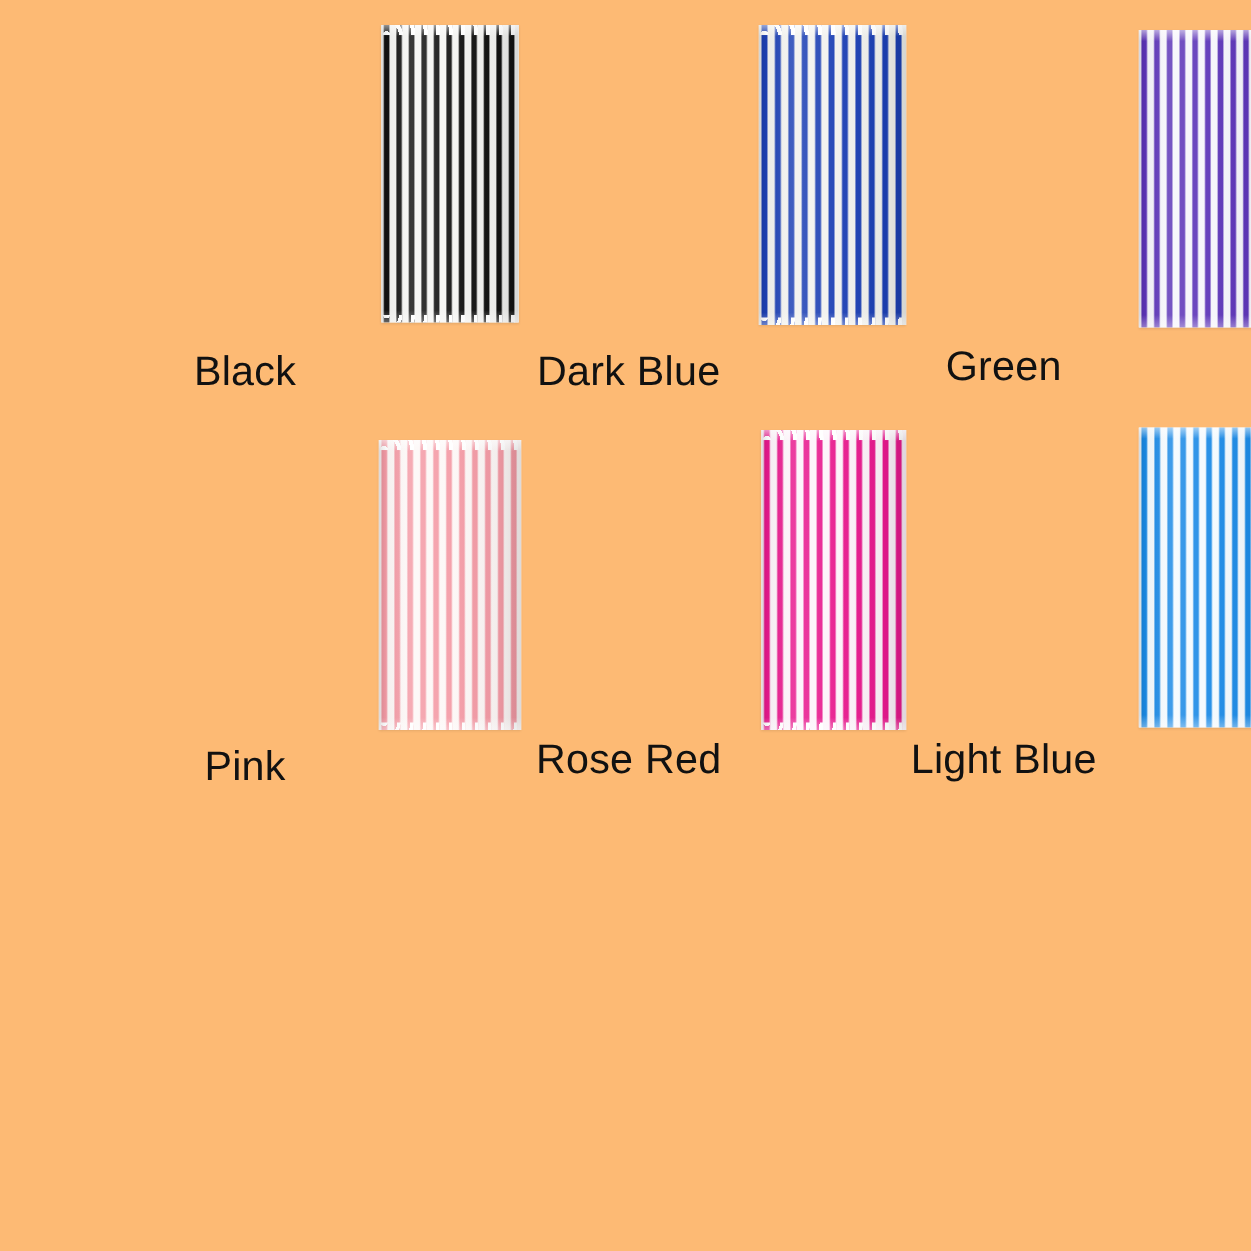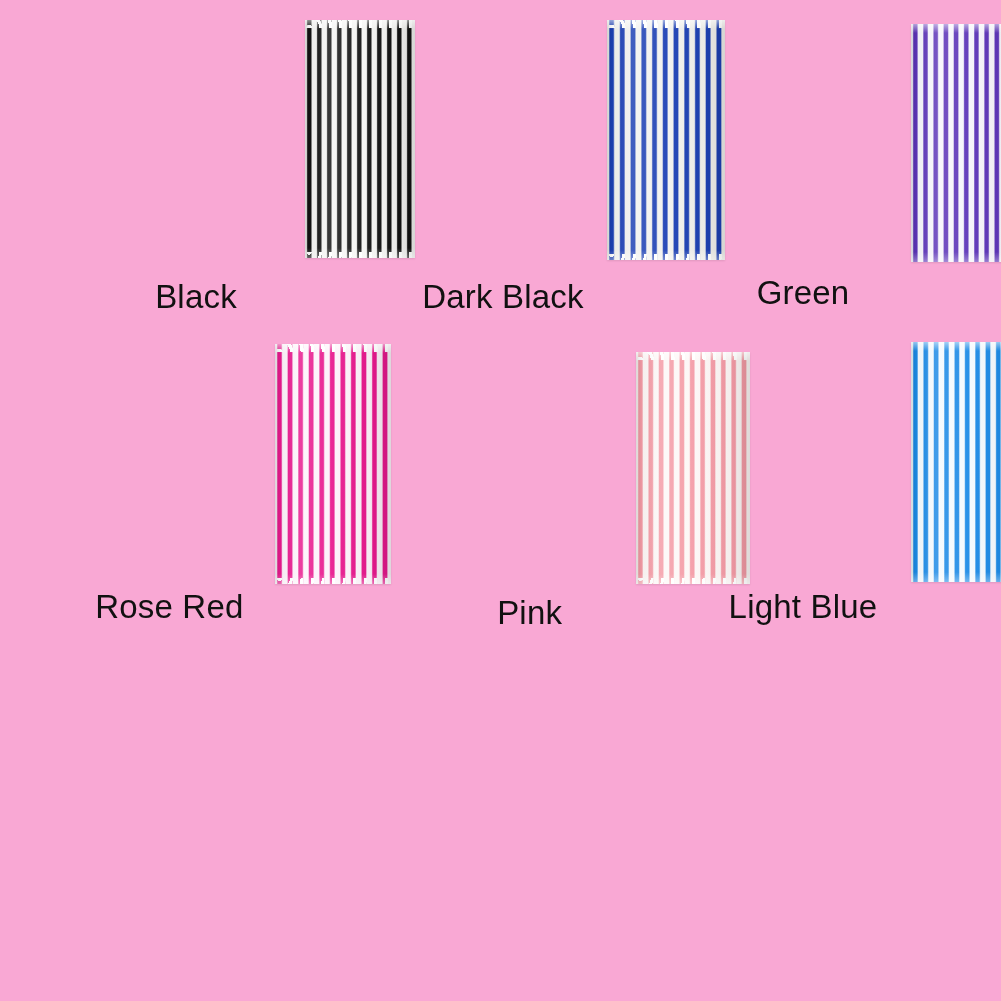--- a/index.html
+++ b/index.html
@@ -101,21 +101,21 @@
     font-size: 33px;
     line-height: 1;
     letter-spacing: 0.2px;
     white-space: nowrap;
     text-align: center;
   }
 </style>
 </head>
 <body>
 
-<div id="grid" style="background: #f9a8d4;">
+<div id="grid" style="background: #fdba74;">
     <div class="cell">
       <div class="bundle-wrap">
         <div class="bundle" style="position: absolute; left: 138px; top: 20px; width: 110px; height: 238px;">
           <div class="stripes" style="background: repeating-linear-gradient(to right, rgb(244, 244, 242) 0px, rgb(244, 244, 242) 1.4px, rgb(18, 18, 18) 2.7px, rgb(18, 18, 18) 5.8px, rgb(244, 244, 242) 7.2px, rgb(244, 244, 242) 10px);"></div>
           <div class="scallop-top" style="background: repeating-radial-gradient(circle at 4.2px 9px, rgb(255, 255, 255) 0px, rgb(255, 255, 255) 3px, rgba(255, 255, 255, 0) 3.2px, rgba(255, 255, 255, 0) 10px);"></div>
           <div class="scallop-bottom" style="background: repeating-radial-gradient(circle at 4.2px 0px, rgb(255, 255, 255) 0px, rgb(255, 255, 255) 2.6px, rgba(255, 255, 255, 0) 2.8px, rgba(255, 255, 255, 0) 10px);"></div>
           <div class="sheen"></div>
           <div class="ends"></div>
         </div>
       </div>
@@ -124,58 +124,58 @@
     <div class="cell">
       <div class="bundle-wrap">
         <div class="bundle" style="position: absolute; left: 106.333px; top: 20px; width: 118px; height: 240px;">
           <div class="stripes" style="background: repeating-linear-gradient(to right, rgb(242, 242, 238) 0px, rgb(242, 242, 238) 1.5px, rgb(28, 64, 180) 2.9px, rgb(28, 64, 180) 6.22px, rgb(242, 242, 238) 7.72px, rgb(242, 242, 238) 10.73px);"></div>
           <div class="scallop-top" style="background: repeating-radial-gradient(circle at 4.51px 9px, rgb(255, 255, 255) 0px, rgb(255, 255, 255) 3.22px, rgba(255, 255, 255, 0) 3.43px, rgba(255, 255, 255, 0) 10.73px);"></div>
           <div class="scallop-bottom" style="background: repeating-radial-gradient(circle at 4.51px 0px, rgb(255, 255, 255) 0px, rgb(255, 255, 255) 2.79px, rgba(255, 255, 255, 0) 3px, rgba(255, 255, 255, 0) 10.73px);"></div>
           <div class="sheen"></div>
           <div class="ends"></div>
         </div>
       </div>
-      <div class="caption" style="position: absolute; left: 169.333px; top: 280px; transform: translateX(-50%);">Dark Black</div>
+      <div class="caption" style="position: absolute; left: 169.333px; top: 280px; transform: translateX(-50%);">Dark Blue</div>
     </div>
     <div class="cell">
       <div class="bundle-wrap">
         <div class="bundle" style="position: absolute; left: 76.6667px; top: 24.3333px; width: 112px; height: 238px;">
           <div class="stripes" style="background: repeating-linear-gradient(to right, rgb(246, 245, 251) 0px, rgb(246, 245, 251) 1.43px, rgb(92, 52, 184) 2.75px, rgb(92, 52, 184) 5.91px, rgb(246, 245, 251) 7.33px, rgb(246, 245, 251) 10.18px);"></div>
           <div class="sheen"></div>
           <div class="ends"></div>
         </div>
       </div>
       <div class="caption" style="position: absolute; left: 135.667px; top: 276.333px; transform: translateX(-50%);">Green</div>
+    </div>
+    <div class="cell">
+      <div class="bundle-wrap">
+        <div class="bundle" style="position: absolute; left: 136px; top: 18.6667px; width: 114px; height: 232px;">
+          <div class="stripes" style="background: repeating-linear-gradient(to right, rgb(253, 247, 246) 0px, rgb(253, 247, 246) 1.45px, rgb(244, 155, 166) 2.8px, rgb(244, 155, 166) 6.01px, rgb(253, 247, 246) 7.46px, rgb(253, 247, 246) 10.36px);"></div>
+          <div class="scallop-top" style="background: repeating-radial-gradient(circle at 4.35px 9px, rgb(255, 255, 255) 0px, rgb(255, 255, 255) 3.11px, rgba(255, 255, 255, 0) 3.32px, rgba(255, 255, 255, 0) 10.36px);"></div>
+          <div class="scallop-bottom" style="background: repeating-radial-gradient(circle at 4.35px 0px, rgb(255, 255, 255) 0px, rgb(255, 255, 255) 2.69px, rgba(255, 255, 255, 0) 2.9px, rgba(255, 255, 255, 0) 10.36px);"></div>
+          <div class="sheen"></div>
+          <div class="ends"></div>
+        </div>
+      </div>
+      <div class="caption" style="position: absolute; left: 196px; top: 262.667px; transform: translateX(-50%);">Pink</div>
     </div>
     <div class="cell">
       <div class="bundle-wrap">
         <div class="bundle" style="position: absolute; left: 108.333px; top: 10.6667px; width: 116px; height: 240px;">
           <div class="stripes" style="background: repeating-linear-gradient(to right, rgb(253, 243, 250) 0px, rgb(253, 243, 250) 1.48px, rgb(232, 25, 142) 2.85px, rgb(232, 25, 142) 6.12px, rgb(253, 243, 250) 7.59px, rgb(253, 243, 250) 10.55px);"></div>
           <div class="scallop-top" style="background: repeating-radial-gradient(circle at 4.43px 9px, rgb(255, 255, 255) 0px, rgb(255, 255, 255) 3.16px, rgba(255, 255, 255, 0) 3.37px, rgba(255, 255, 255, 0) 10.55px);"></div>
           <div class="scallop-bottom" style="background: repeating-radial-gradient(circle at 4.43px 0px, rgb(255, 255, 255) 0px, rgb(255, 255, 255) 2.74px, rgba(255, 255, 255, 0) 2.95px, rgba(255, 255, 255, 0) 10.55px);"></div>
           <div class="sheen"></div>
           <div class="ends"></div>
         </div>
       </div>
       <div class="caption" style="position: absolute; left: 169.333px; top: 256.667px; transform: translateX(-50%);">Rose Red</div>
     </div>
     <div class="cell">
       <div class="bundle-wrap">
-        <div class="bundle" style="position: absolute; left: 136px; top: 18.6667px; width: 114px; height: 232px;">
-          <div class="stripes" style="background: repeating-linear-gradient(to right, rgb(253, 247, 246) 0px, rgb(253, 247, 246) 1.45px, rgb(244, 155, 166) 2.8px, rgb(244, 155, 166) 6.01px, rgb(253, 247, 246) 7.46px, rgb(253, 247, 246) 10.36px);"></div>
-          <div class="scallop-top" style="background: repeating-radial-gradient(circle at 4.35px 9px, rgb(255, 255, 255) 0px, rgb(255, 255, 255) 3.11px, rgba(255, 255, 255, 0) 3.32px, rgba(255, 255, 255, 0) 10.36px);"></div>
-          <div class="scallop-bottom" style="background: repeating-radial-gradient(circle at 4.35px 0px, rgb(255, 255, 255) 0px, rgb(255, 255, 255) 2.69px, rgba(255, 255, 255, 0) 2.9px, rgba(255, 255, 255, 0) 10.36px);"></div>
-          <div class="sheen"></div>
-          <div class="ends"></div>
-        </div>
-      </div>
-      <div class="caption" style="position: absolute; left: 196px; top: 262.667px; transform: translateX(-50%);">Pink</div>
-    </div>
-    <div class="cell">
-      <div class="bundle-wrap">
         <div class="bundle" style="position: absolute; left: 76.6667px; top: 8.66667px; width: 114px; height: 240px;">
           <div class="stripes" style="background: repeating-linear-gradient(to right, rgb(244, 250, 254) 0px, rgb(244, 250, 254) 1.45px, rgb(27, 138, 230) 2.8px, rgb(27, 138, 230) 6.01px, rgb(244, 250, 254) 7.46px, rgb(244, 250, 254) 10.36px);"></div>
           <div class="sheen"></div>
           <div class="ends"></div>
         </div>
       </div>
       <div class="caption" style="position: absolute; left: 135.667px; top: 256.667px; transform: translateX(-50%);">Light Blue</div>
     </div>
   </div>
 

